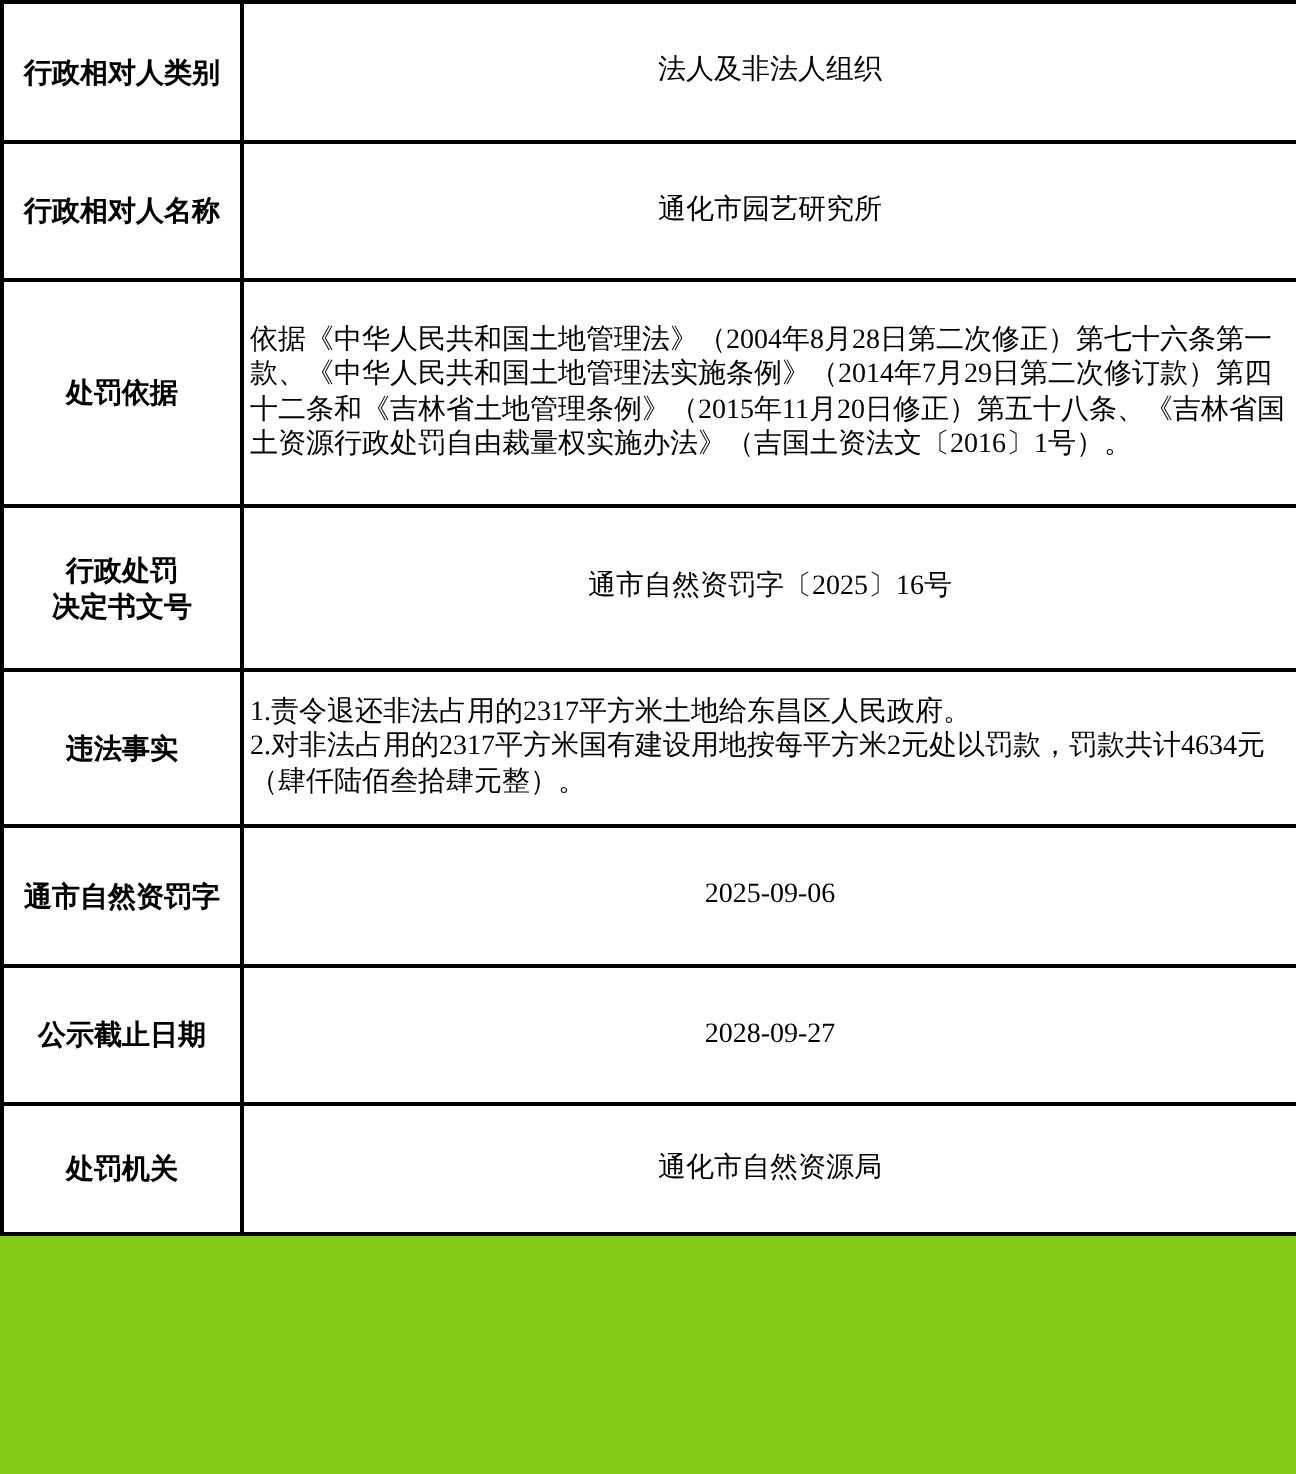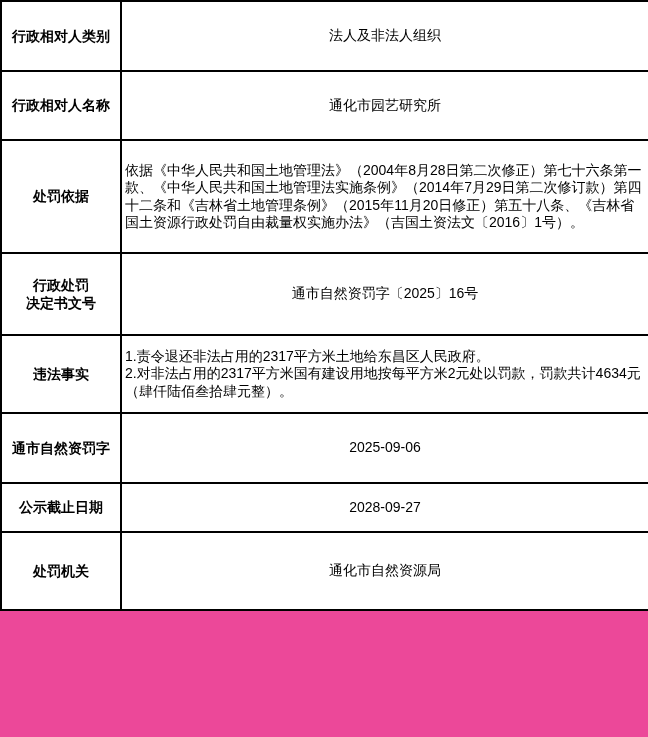--- a/index.html
+++ b/index.html
@@ -3,21 +3,21 @@
 <meta charset="utf-8">
 <style>
   html, body {
     margin: 0;
     padding: 0;
     background: #ffffff;
   }
   .page {
     width: 648px;
     height: 737px;
-    background: #ec4899;
+    background: #84cc16;
     overflow: hidden;
   }
   table.penalty-table {
     width: 648px;
     border-collapse: collapse;
     table-layout: fixed;
     font-family: "Liberation Sans", sans-serif;
     font-size: 14px;
     color: #000000;
     background: #ffffff;
@@ -29,39 +29,40 @@
     overflow: hidden;
   }
   td.label-cell {
     font-weight: bold;
     text-align: center;
     white-space: pre-line;
     line-height: 1.3;
   }
   td.value-cell {
     line-height: 1.25;
+    font-family: Liberation Serif, serif;
   }
   td.value-center {
     text-align: center;
   }
   td.value-left {
     text-align: left;
     white-space: pre-line;
   }
   
   tr.r0  { height: 70px; }
   tr.r1  { height: 69px; }
   tr.r2  { height: 69px; }
   tr.r3  { height: 64px; }
   tr.r4  { height: 113px; }
   tr.r5  { height: 82px; }
   tr.r6  { height: 78px; }
   tr.r7  { height: 70px; }
-  tr.r8  { height: 49px; }
-  tr.r9  { height: 78px; border-radius: 15px; }
+  tr.r8  { height: 69px; }
+  tr.r9  { height: 65px; border-radius: 15px; }
 </style>
 </head>
 <body>
 
 <div class="page">
   <table class="penalty-table">
     <colgroup>
       <col style="width:120px">
       <col style="width:528px">
     </colgroup>

